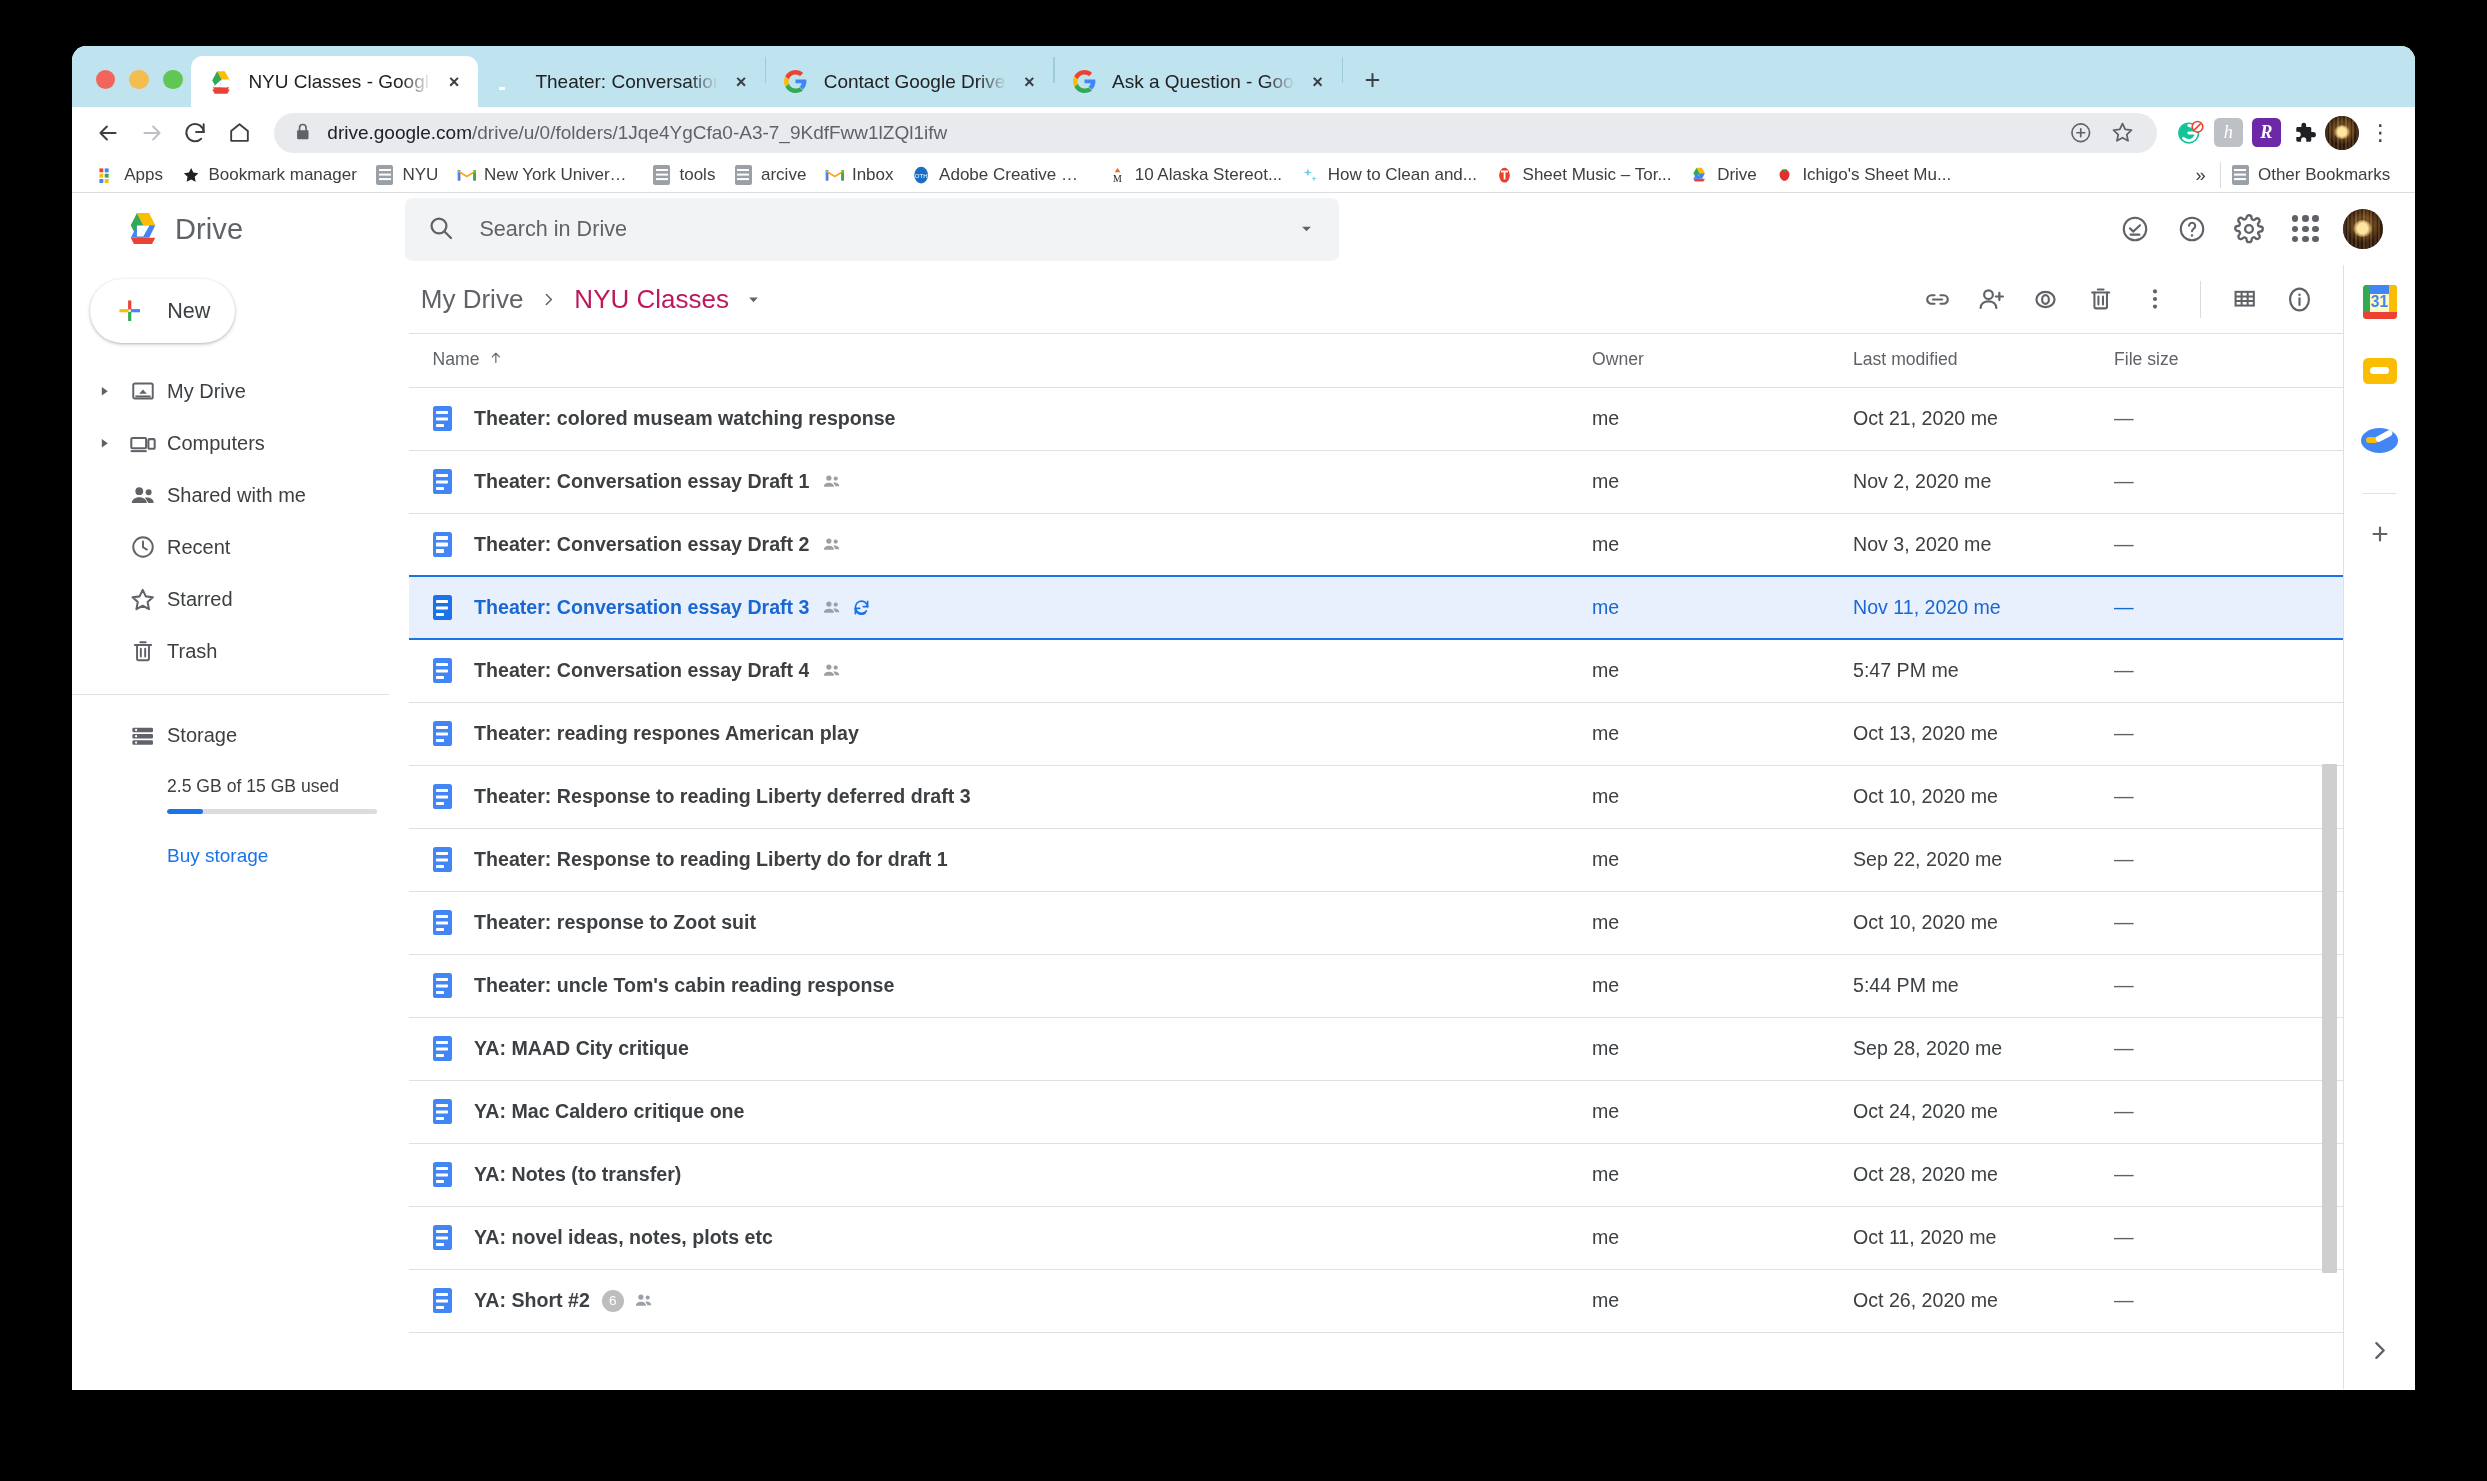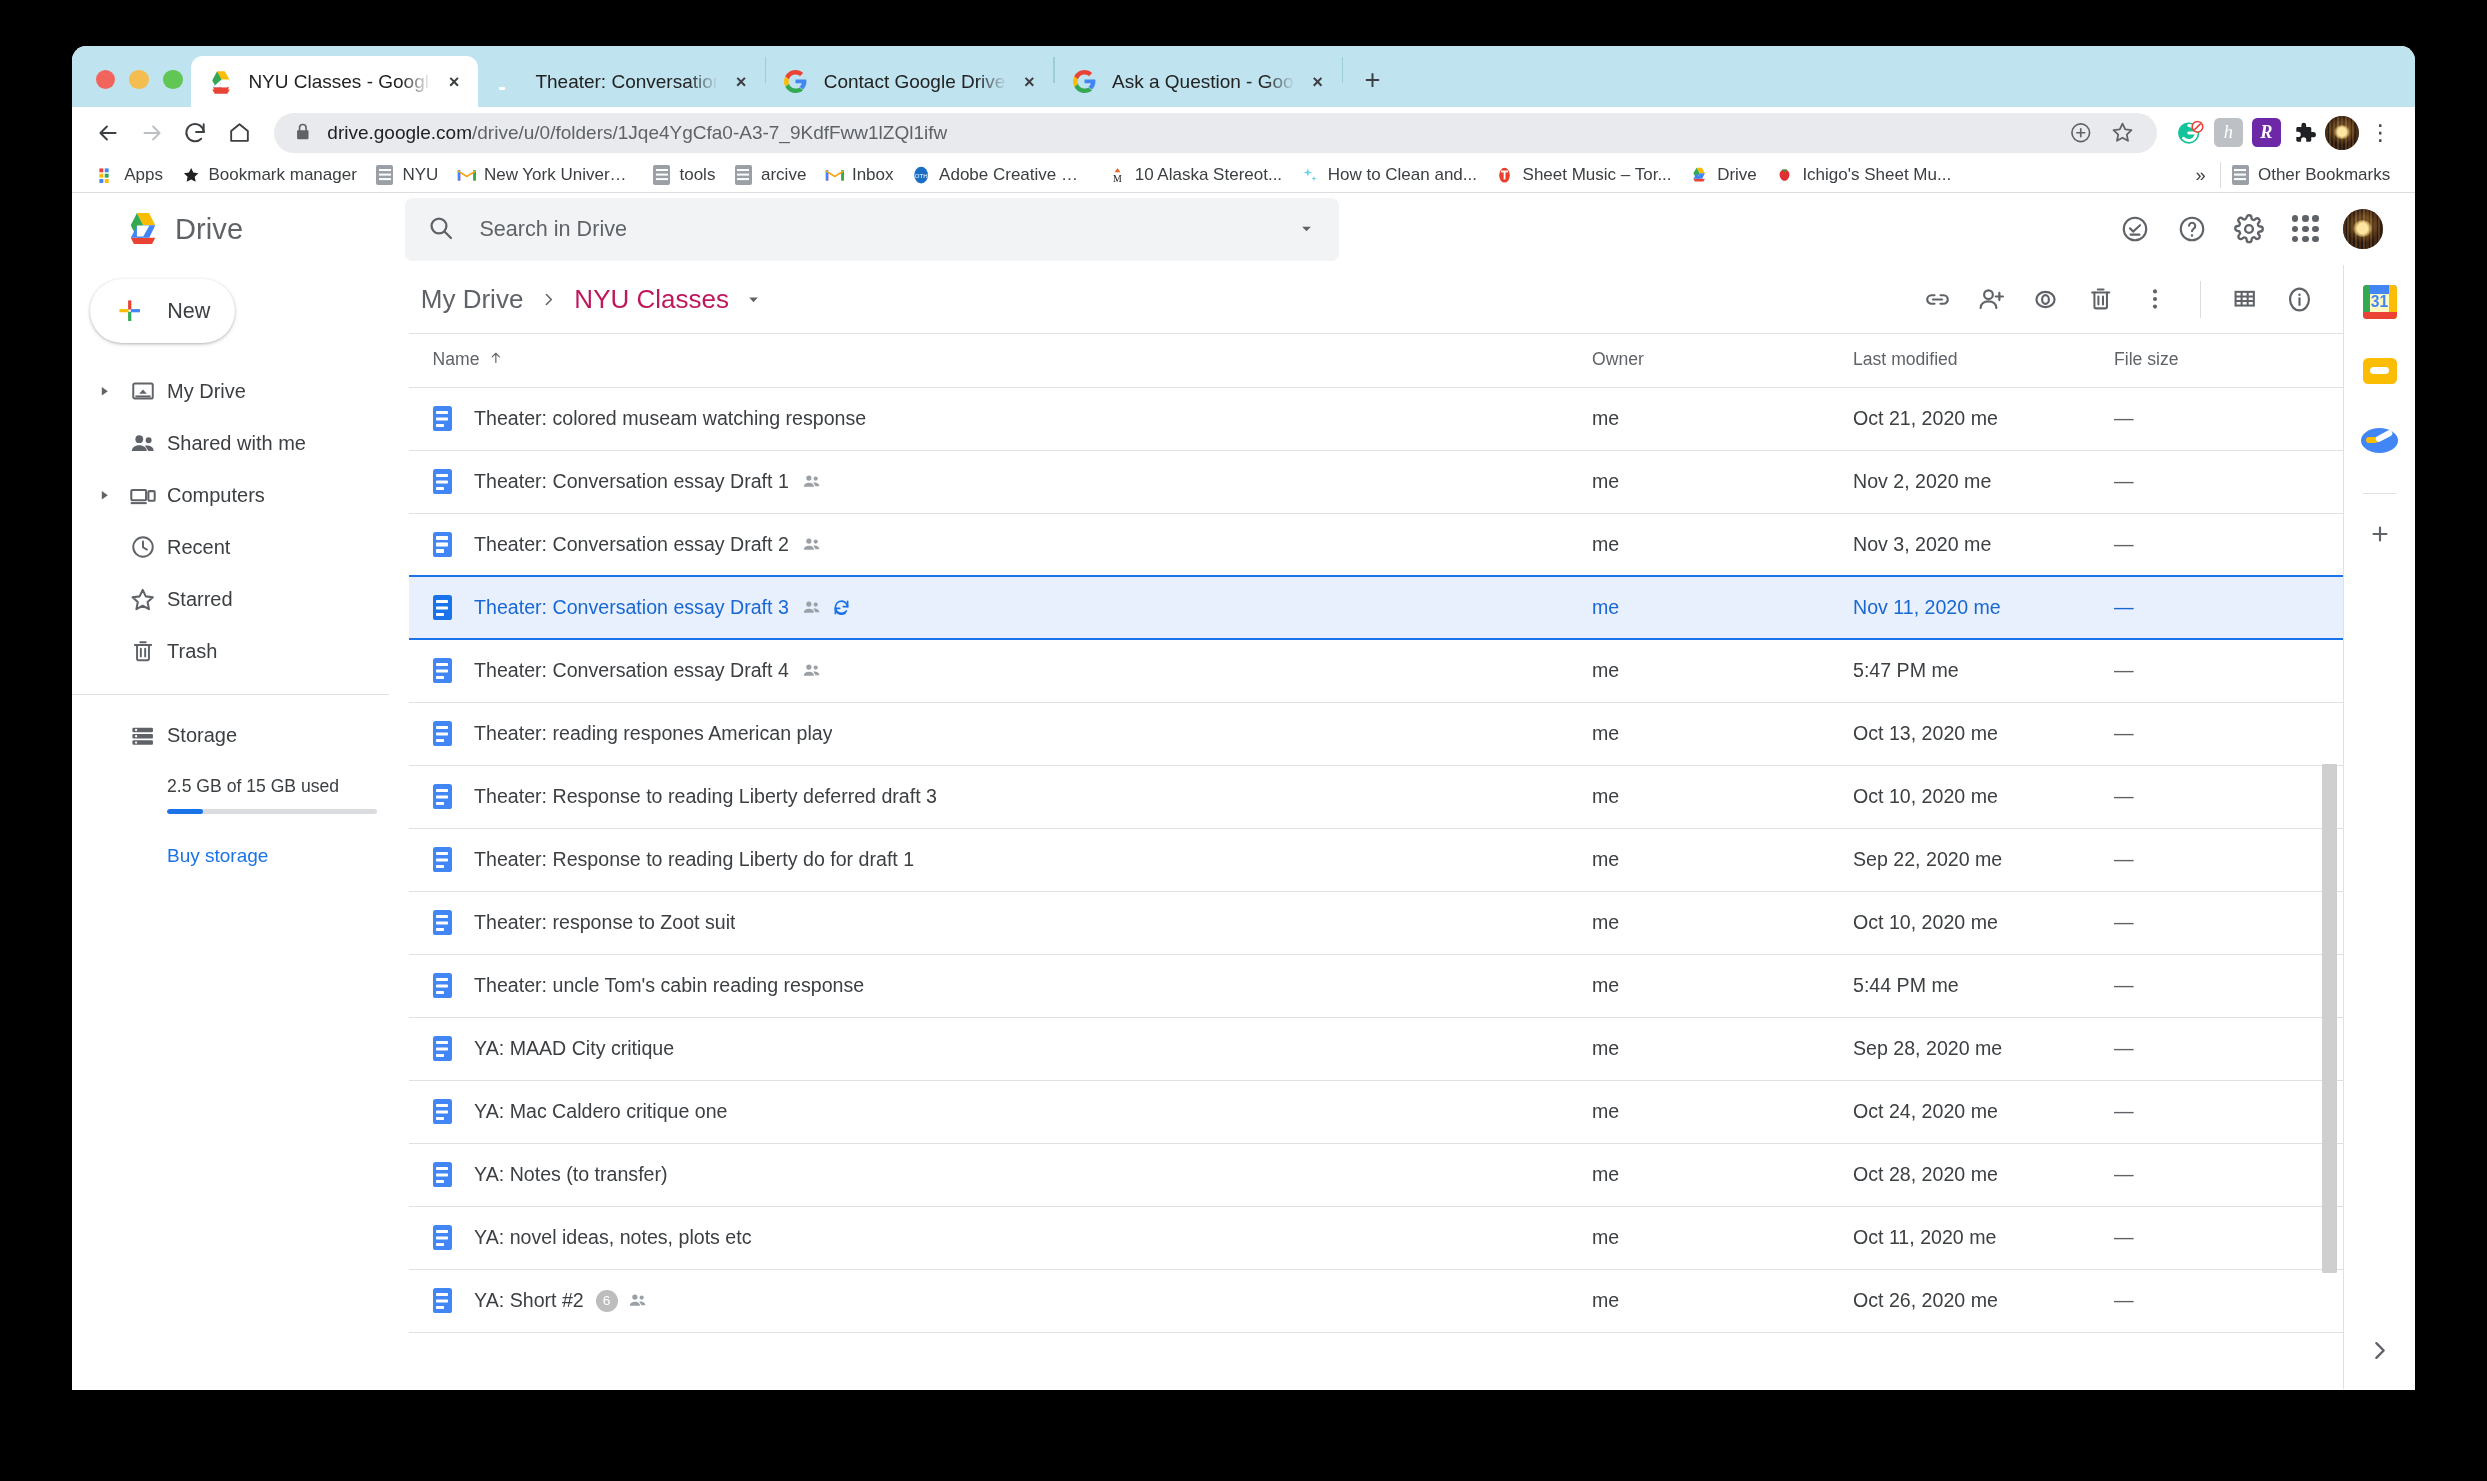--- a/index.html
+++ b/index.html
@@ -214,21 +214,21 @@
   tbody tr.selected { background: #e8f0fe; border-top: 2px solid #1a73e8; border-bottom: 2px solid #1a73e8; }
   tbody tr.selected td { color: #1967d2; }
   td.c-name { padding-left: 23.5px; }
   .namecell { display: flex; align-items: center; gap: 0; }
   .doc-ico {
     width: 19.6px; height: 25px; background: #4285f4; border-radius: 2.6px; position: relative; flex: none; margin-right: 22px;
   }
   .doc-ico::before { content:""; position:absolute; left:3.9px; right:3.9px; top:4.6px; height:3.3px; background:#fff; border-radius:0.7px; box-shadow: 0 6.5px 0 #fff; }
   .doc-ico::after  { content:""; position:absolute; left:3.9px; top:17.6px; width:7.2px; height:3.3px; background:#fff; border-radius:0.7px; }
   tr.selected .doc-ico { background: #1a73e8; }
-  .fname { white-space: nowrap; overflow: hidden; text-overflow: ellipsis; }
+  .fname { white-space: nowrap; overflow: hidden; text-overflow: ellipsis; font-weight: bold; }
   .badges { display: flex; align-items: center; gap: 9.1px; margin-left: 11.8px; flex: none; }
   .badge-count {
     width: 22px; height: 22px; border-radius: 50%; background: #bdbdbd; color: #fff;
     font-size: 13.7px; display: flex; align-items: center; justify-content: center;
   }
   .ico-shared { color: #9aa0a6; display: flex; }
   .ico-sync   { color: #1a73e8; display: flex; }
   .col-owner { width: 261px; }
   .col-mod   { width: 261px; }
   .col-size  { width: 229px; }
@@ -636,46 +636,46 @@
             <svg width="26" height="26" viewBox="0 0 24 24" fill="none" stroke="#5f6368" stroke-width="1.8">
                 <rect x="3" y="5" width="18" height="14" rx="1.5"></rect>
                 <path d="M8.5 14.5L12 10.5l3.5 4z" fill="#5f6368" stroke="none"></path>
                 <path d="M5 17h14"></path>
               </svg>
           </span>
           <span class="nav-lbl">My Drive</span>
         </div>
 
         <div class="nav-item">
+          <span class="nav-arrow">
+            <svg width="14.4" height="14.4" viewBox="0 0 24 24" fill="#5f6368">
+                <path d="M8 5l10 7-10 7z"></path>
+              </svg>
+          </span>
+          <span class="nav-ico">
+            <svg width="27.4" height="27.4" viewBox="0 0 24 24" fill="none" stroke="#5f6368" stroke-width="1.8">
+                <rect x="2" y="7" width="13" height="9" rx="1"></rect>
+                <path d="M1.5 18.5h14"></path>
+                <rect x="17" y="8" width="5.5" height="8.5" rx="1"></rect>
+              </svg>
+          </span>
+          <span class="nav-lbl">Computers</span>
+        </div>
+
+        <div class="nav-item">
           <span class="nav-arrow"></span>
           <span class="nav-ico">
             <svg width="27.4" height="27.4" viewBox="0 0 24 24" fill="#5f6368">
                 <circle cx="9" cy="8" r="3.4"></circle>
                 <path d="M2.4 18.5c0-3.2 3-5.2 6.6-5.2s6.6 2 6.6 5.2z"></path>
                 <circle cx="17.2" cy="9" r="2.6"></circle>
                 <path d="M14 13.8c3.5-.6 7.6.7 7.6 4.7H17"></path>
               </svg>
           </span>
           <span class="nav-lbl">Shared with me</span>
-        </div>
-
-        <div class="nav-item">
-          <span class="nav-arrow">
-            <svg width="14.4" height="14.4" viewBox="0 0 24 24" fill="#5f6368">
-                <path d="M8 5l10 7-10 7z"></path>
-              </svg>
-          </span>
-          <span class="nav-ico">
-            <svg width="27.4" height="27.4" viewBox="0 0 24 24" fill="none" stroke="#5f6368" stroke-width="1.8">
-                <rect x="2" y="7" width="13" height="9" rx="1"></rect>
-                <path d="M1.5 18.5h14"></path>
-                <rect x="17" y="8" width="5.5" height="8.5" rx="1"></rect>
-              </svg>
-          </span>
-          <span class="nav-lbl">Computers</span>
         </div>
 
         <div class="nav-item">
           <span class="nav-arrow"></span>
           <span class="nav-ico">
             <svg width="26" height="26" viewBox="0 0 24 24" fill="none" stroke="#5f6368" stroke-width="1.8" stroke-linecap="round">
                 <circle cx="12" cy="12" r="9"></circle>
                 <path d="M12 7v5.2l3.6 2.2"></path>
               </svg>
           </span>

